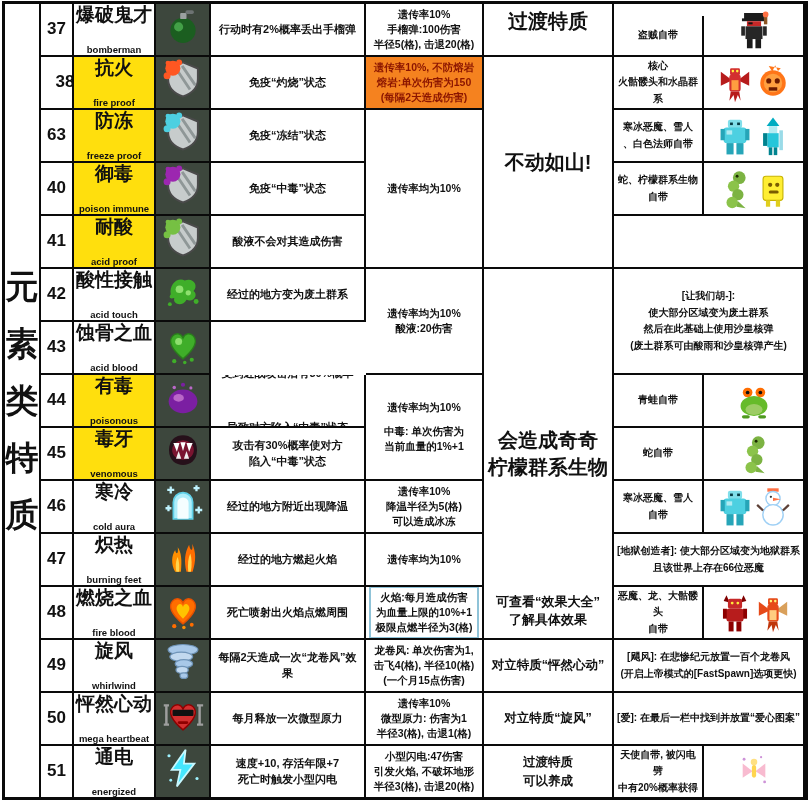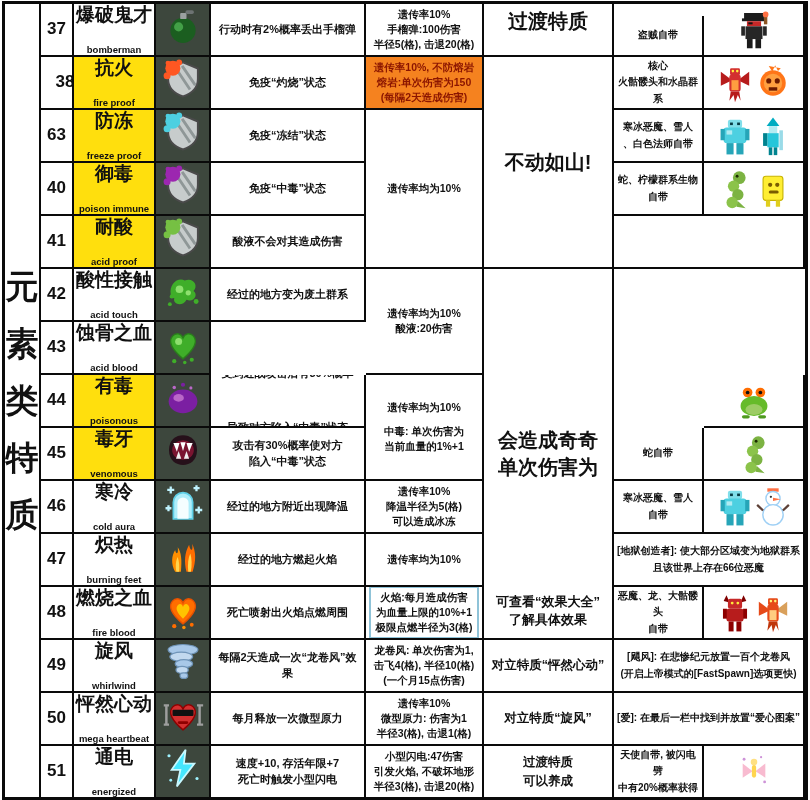--- a/index.html
+++ b/index.html
@@ -361,21 +361,21 @@
         <div>半径3(格), 击退20(格)</div>
       </div>
       <div class="c notes notes-large align-top" style="grid-area: 1 / 7;">
         <div>过渡特质</div>
       </div>
       <div class="c notes notes-large" style="grid-area: 2 / 7 / span 4;">
         <div>不动如山!</div>
       </div>
       <div class="c notes notes-large" style="grid-area: 6 / 7 / span 7;">
         <div>会造成奇奇</div>
-        <div>单次伤害为</div>
+        <div>柠檬群系生物</div>
         <div class="note-bottom">
           <div>可查看“效果大全”</div>
           <div>了解具体效果</div>
         </div>
       </div>
       <div class="c notes" style="grid-area: 13 / 7;">
         <div>对立特质“怦然心动”</div>
       </div>
       <div class="c notes" style="grid-area: 14 / 7;">
         <div>对立特质“旋风”</div>
@@ -394,20 +394,29 @@
       </div>
       <div class="c info" style="grid-area: 3 / 8;">
         <div>寒冰恶魔、雪人</div>
         <div>、白色法师自带</div>
       </div>
       <div class="c info" style="grid-area: 4 / 8;">
         <div>蛇、柠檬群系生物</div>
         <div>自带</div>
       </div>
       <div class="c info" style="grid-area: 5 / 8 / auto / span 2;"></div>
+      <div class="c info" style="grid-area: 6 / 8 / span 2 / span 2;">
+        <div>[让我们胡-]:</div>
+        <div>使大部分区域变为废土群系</div>
+        <div>然后在此基础上使用沙皇核弹</div>
+        <div>(废土群系可由酸雨和沙皇核弹产生)</div>
+      </div>
+      <div class="c info" style="grid-area: 8 / 8;">
+        <div>青蛙自带</div>
+      </div>
       <div class="c info" style="grid-area: 9 / 8;">
         <div>蛇自带</div>
       </div>
       <div class="c info" style="grid-area: 10 / 8;">
         <div>寒冰恶魔、雪人</div>
         <div>自带</div>
       </div>
       <div class="c info" style="grid-area: 11 / 8 / auto / span 2;">
         <div>[地狱创造者]: 使大部分区域变为地狱群系</div>
         <div>且该世界上存在66位恶魔</div>

